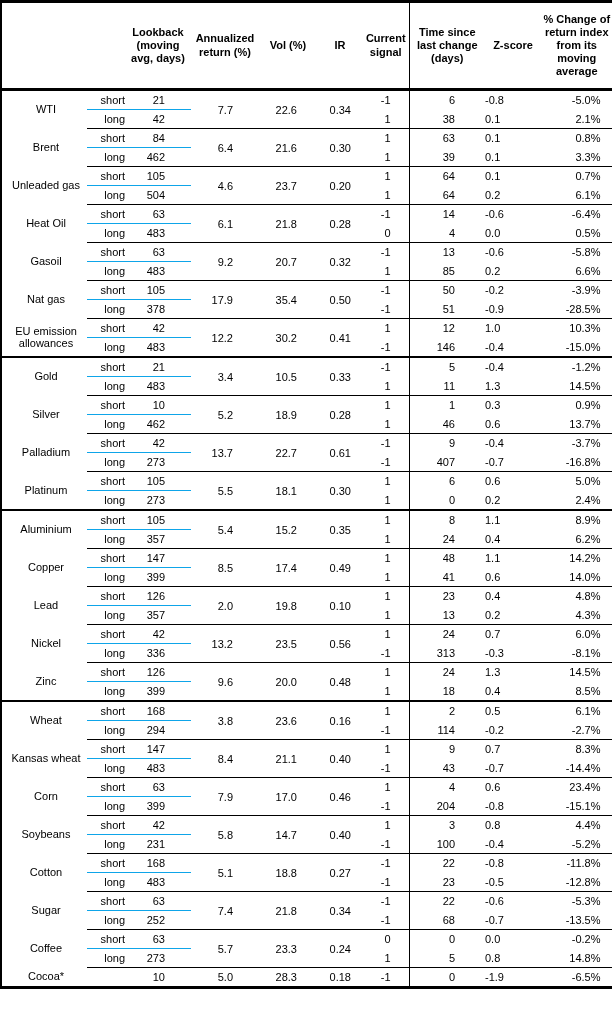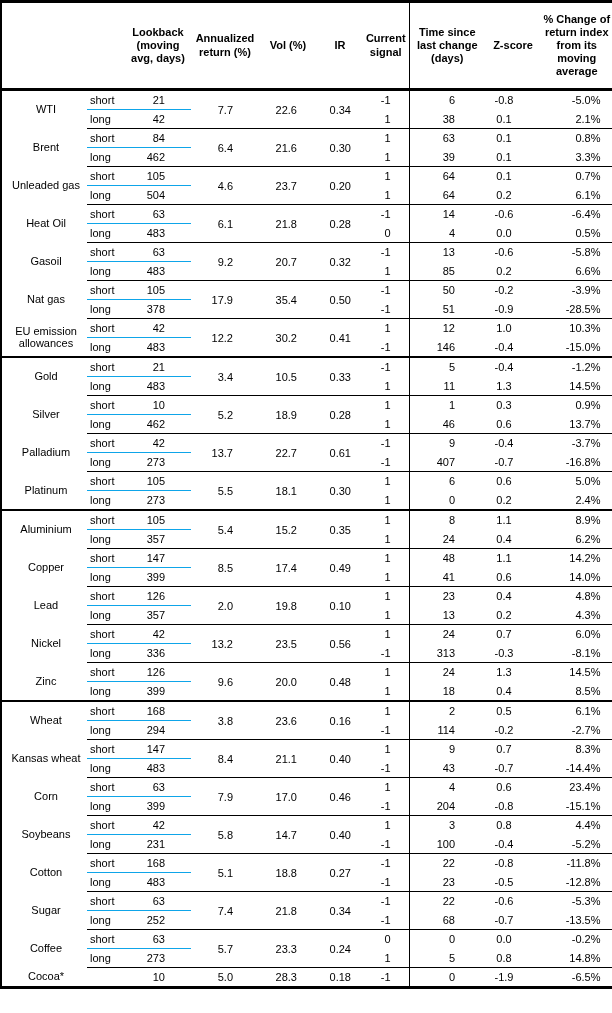--- a/index.html
+++ b/index.html
@@ -16,28 +16,28 @@
   .tbl th {
     font-size: 11px; font-weight: bold; text-align: center; vertical-align: middle;
     height: 88px; padding: 0; line-height: 1.2; white-space: pre-line;
     border-bottom: 3px solid #000;
   }
   .tbl td {
     font-size: 11px; font-weight: normal; height: 18px; line-height: 18px;
     padding: 0; vertical-align: middle; white-space: nowrap; overflow: hidden;
   }
   td.name { text-align: center; padding-left: 3px; white-space: normal; line-height: 1.15; }
-  td.lbl  { text-align: left; padding-left: 3px; margin-top: 19px; }
+  td.lbl  { text-align: right; padding-left: 3px; margin-top: 19px; }
   td.c-look { text-align: right; padding-right: 26px; }
   td.c-ann  { text-align: right; padding-right: 26px; }
   td.c-vol  { text-align: right; padding-right: 20px; }
   td.c-ir   { text-align: right; padding-right: 12px; }
   td.c-sig  { text-align: right; padding-right: 18px; }
   td.c-days { text-align: right; padding-right: 30px; }
-  td.c-z    { text-align: center; padding-right: 18px; margin-top: 30px; }
+  td.c-z    { text-align: left; padding-right: 18px; margin-top: 30px; }
   td.c-pct  { text-align: right; padding-right: 12px; }
   .vline { border-left: 1px solid #000; }
   .ct { border-top: 1px solid #000; }     
   .gt { border-top: 2px solid #000; }     
   .lt { border-top: 1px solid #0ea5e9; }  
   .footer {
     position: relative; height: 18px; width: 612px; background: #ffffff;
   }
   .fn { font-size: 11px; line-height: 17px; padding-left: 2px; display: inline-block; }
   .redact {

